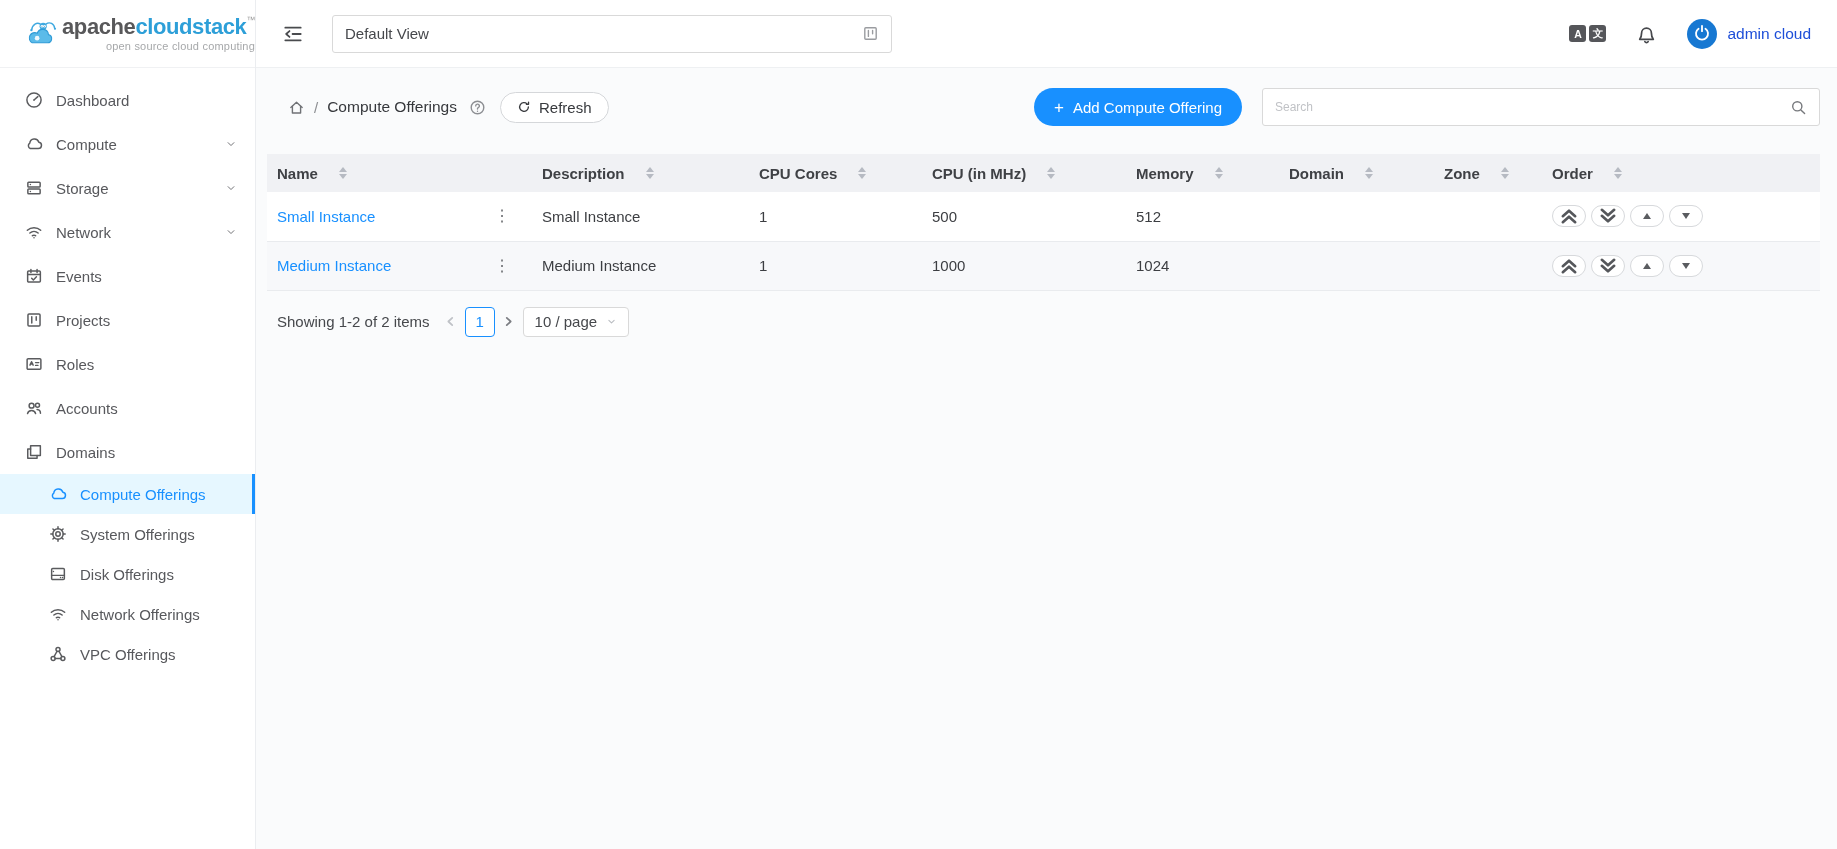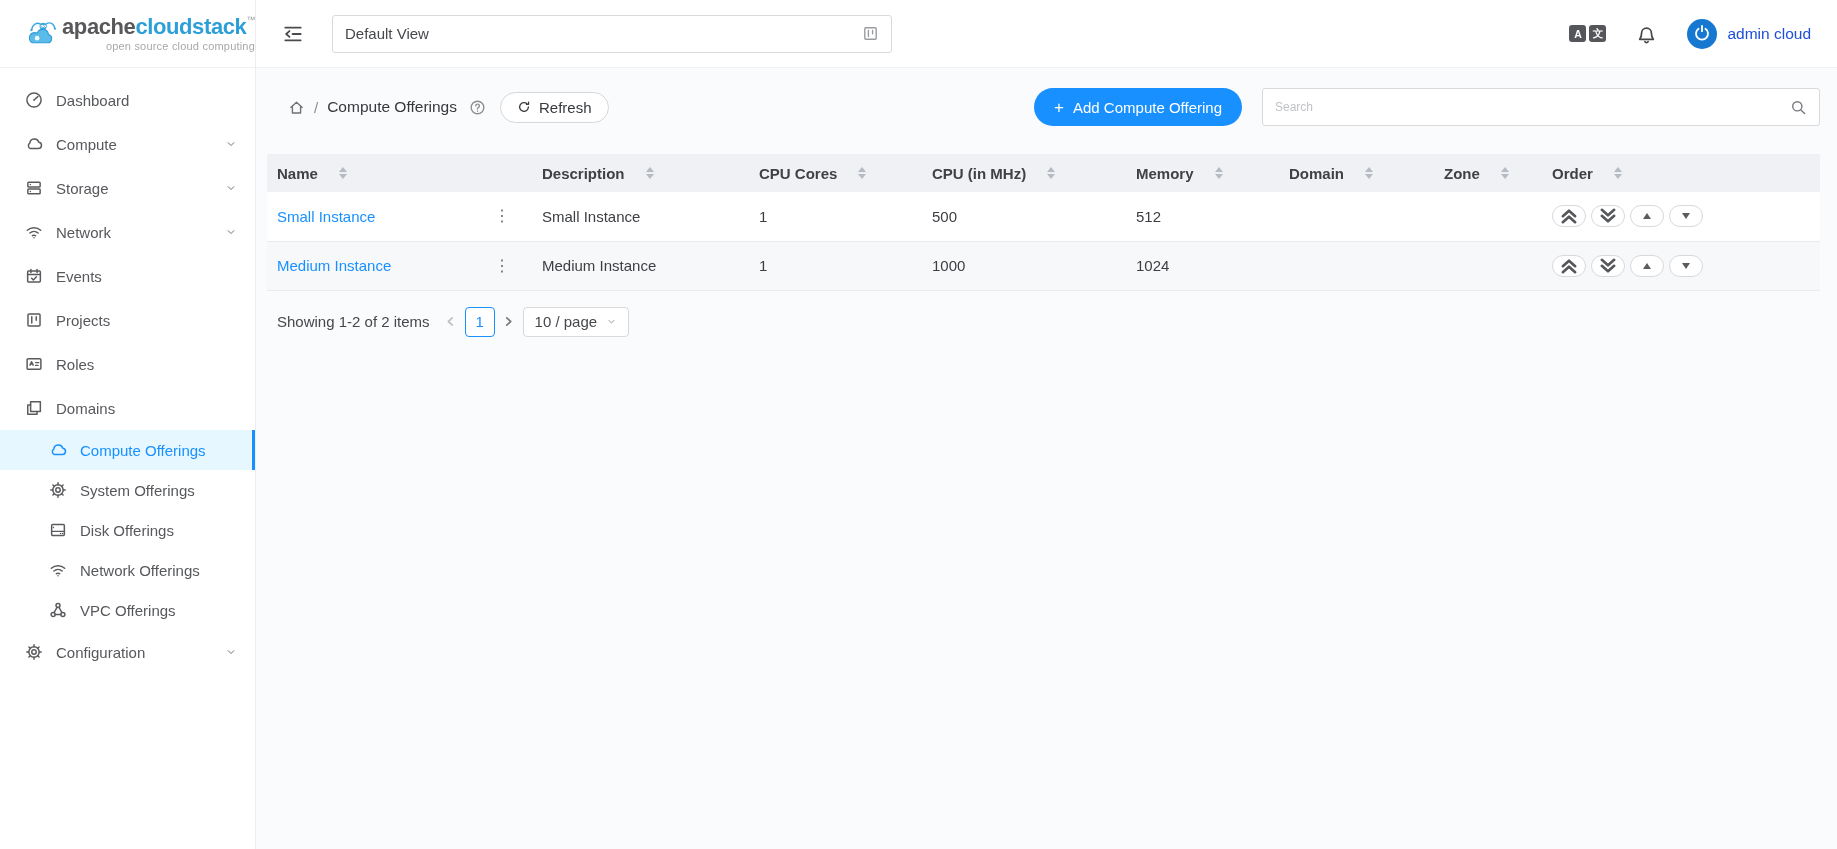--- a/index.html
+++ b/index.html
@@ -318,20 +318,28 @@
         <span class="ic">
             <svg class="s">
               <use href="#i-idcard"></use>
             </svg>
           </span>
         <span class="lbl">Roles</span>
       </div>
       <div class="mi">
         <span class="ic">
             <svg class="s">
+              <use href="#i-team"></use>
+            </svg>
+          </span>
+        <span class="lbl">Accounts</span>
+      </div>
+      <div class="mi">
+        <span class="ic">
+            <svg class="s">
               <use href="#i-block"></use>
             </svg>
           </span>
         <span class="lbl">Domains</span>
       </div>
       <div class="submenu">
         <div class="mi active">
           <span class="ic">
               <svg class="s">
                 <use href="#i-cloud"></use>
@@ -364,33 +372,20 @@
           <span class="lbl">Network Offerings</span>
         </div>
         <div class="mi">
           <span class="ic">
               <svg class="s">
                 <use href="#i-vpc"></use>
               </svg>
             </span>
           <span class="lbl">VPC Offerings</span>
         </div>
-      </div>
-      <div class="mi">
-        <span class="ic">
-            <svg class="s">
-              <use href="#i-gear"></use>
-            </svg>
-          </span>
-        <span class="lbl">Configuration</span>
-        <span class="chev">
-            <svg class="s">
-              <use href="#i-chevdown"></use>
-            </svg>
-          </span>
       </div>
     </nav>
   </aside>
 
   <div class="main">
 
     <header class="topbar">
       <span class="fold">
           <svg class="s2">
             <use href="#i-fold"></use>

